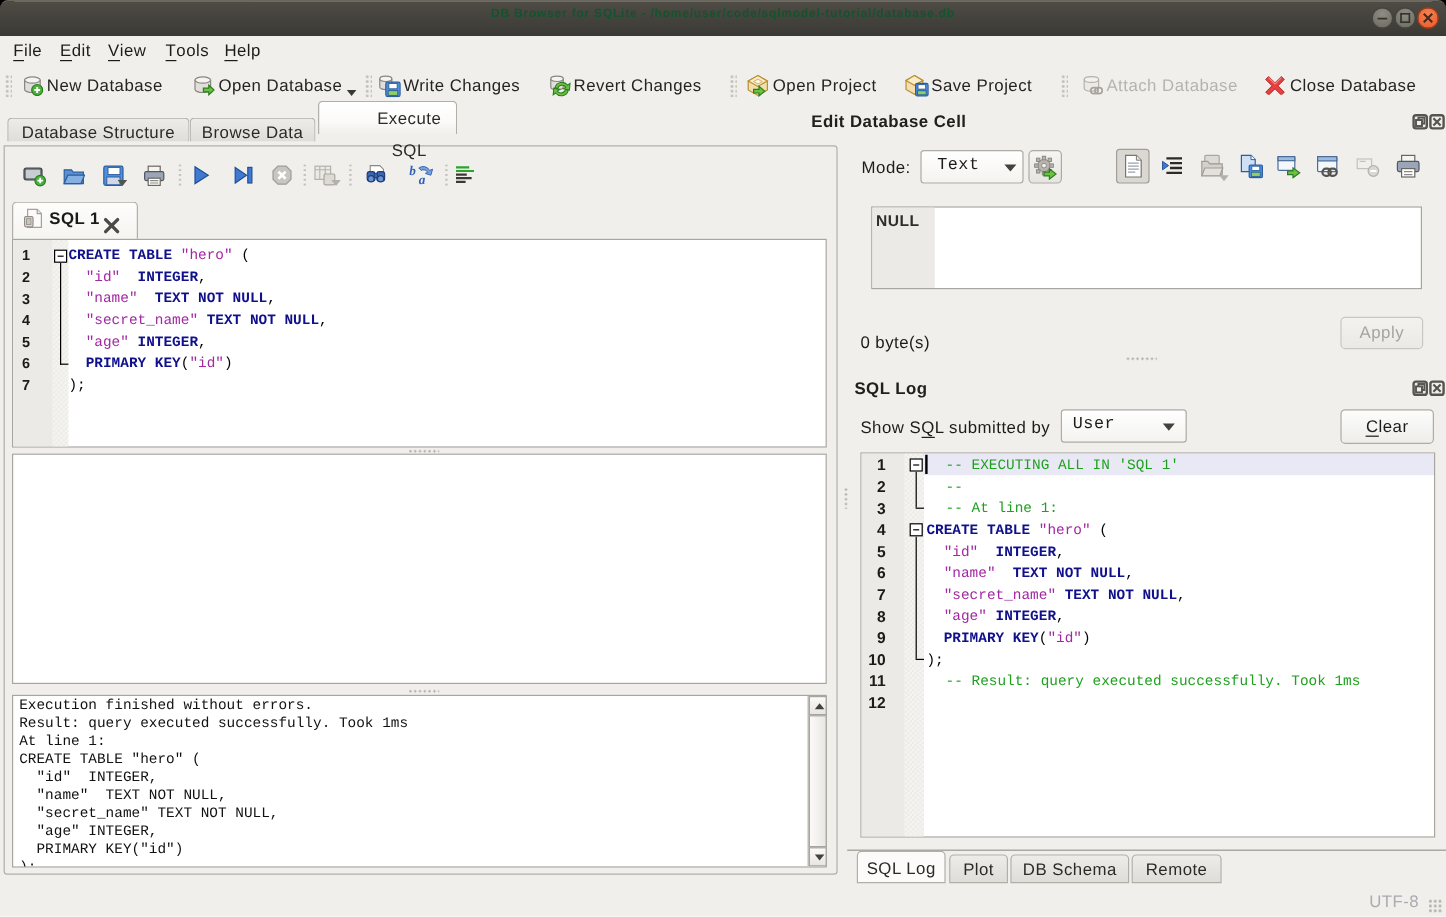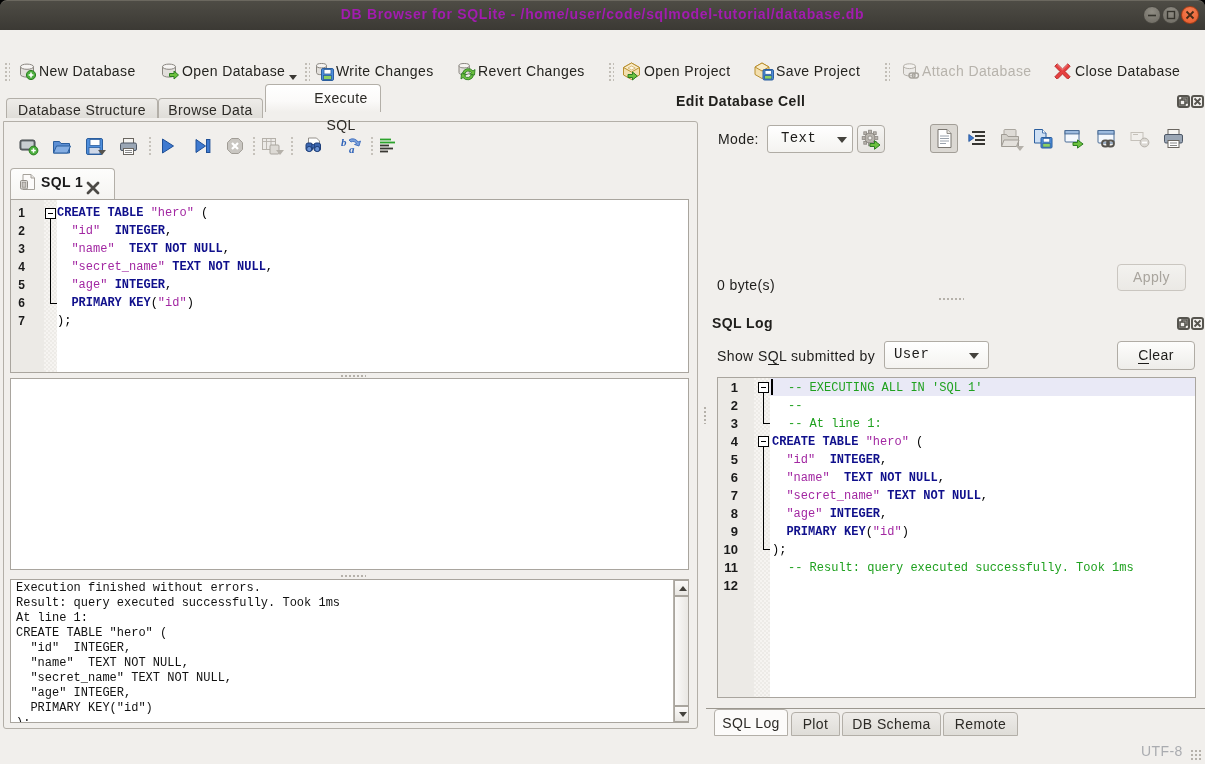--- a/index.html
+++ b/index.html
@@ -7,21 +7,21 @@
   #app { position:relative; width:1205px; height:764px; background:#f1efec;
          font-family:"Liberation Sans", sans-serif; overflow:hidden; letter-spacing:0.4px; }
   .abs { position:absolute; }
 
   
   #titlebar { left:0; top:0; width:1205px; height:30px;
     background:linear-gradient(#4e4c45, #3b3934);
     border-top:1px solid #6b685f;
     border-radius:7px 7px 0 0; }
   #title-text { z-index:2; left:0; top:6px; width:1205px; text-align:center;
-    color:#a21caf; font-size:14px; font-weight:bold; letter-spacing:0.65px; }
+    color:#14532d; font-size:10px; font-weight:bold; letter-spacing:0.65px; }
   .winbtn { z-index:2; top:6px; width:18px; height:18px; border-radius:50%; }
   #btn-min { left:1143px; background:radial-gradient(circle at 50% 30%, #908d84, #6b6860);
     border:1px solid #45433d; }
   #btn-max { left:1162px; background:radial-gradient(circle at 50% 30%, #908d84, #6b6860);
     border:1px solid #45433d; }
   #btn-close { left:1181px; background:radial-gradient(circle at 50% 30%, #f58055, #e95b2b);
     border:1px solid #a33d17; }
 
   
   #menubar { left:0; top:30px; width:1205px; height:23px; background:#f1efec; }
@@ -146,20 +146,27 @@
       <svg width="16" height="16" style="position:absolute;left:0;top:0">
         <rect x="4.5" y="4.5" width="7" height="7" fill="none" stroke="#35332c" stroke-width="1.4"></rect>
       </svg>
     </div>
   <div id="btn-close" class="abs winbtn">
       <svg width="16" height="16" style="position:absolute;left:0;top:0">
         <path d="M4.5 4.5 L11.5 11.5 M11.5 4.5 L4.5 11.5" stroke="#472b16" stroke-width="1.8"></path>
       </svg>
     </div>
 
+  <div id="menubar" class="abs">
+    <span class="menuitem" style="left:11px"><span class="mu">F</span>ile</span>
+    <span class="menuitem" style="left:50px"><span class="mu">E</span>dit</span>
+    <span class="menuitem" style="left:90px"><span class="mu">V</span>iew</span>
+    <span class="menuitem" style="left:138px"><span class="mu">T</span>ools</span>
+    <span class="menuitem" style="left:187px"><span class="mu">H</span>elp</span>
+  </div>
 
   <div class="dots2" style="left:4px"></div>
   <span class="tbtext" style="left:39px">New Database</span>
   <span class="tbtext" style="left:182px">Open Database</span>
   <div class="caret-down" style="left:289px;top:75px"></div>
   <div class="dots2" style="left:304px"></div>
   <span class="tbtext" style="left:336px">Write Changes</span>
   <span class="tbtext" style="left:478px">Revert Changes</span>
   <div class="dots2" style="left:608px"></div>
   <span class="tbtext" style="left:644px">Open Project</span>
@@ -437,20 +444,24 @@
     <line x1="12" y1="11.5" x2="17" y2="11.5" stroke="#fff" stroke-width="1.8"></line>
   </svg>
   <svg class="abs" style="left:1163px;top:128px;z-index:3" width="21" height="21" viewBox="0 0 21 21">
     <rect x="5" y="1.5" width="11" height="6" fill="#f5f4f2" stroke="#6a6660"></rect>
     <rect x="1.5" y="6.5" width="18" height="8.5" rx="1.5" fill="#9aa6b5" stroke="#4d5766"></rect>
     <rect x="5" y="12.5" width="11" height="7" fill="#fff" stroke="#6a6660"></rect>
     <line x1="7" y1="15" x2="14" y2="15" stroke="#888"></line>
     <line x1="7" y1="17.5" x2="14" y2="17.5" stroke="#888"></line>
   </svg>
 
+  <div id="nullbox">
+      <div id="nullcol"></div>
+      <span id="nulltxt">NULL</span>
+    </div>
 
   <span class="abs" style="left:717px;top:277px;font-size:14px;color:#1d1c1a">0 byte(s)</span>
   <div class="btn dis" style="left:1117px;top:264px;width:69px;height:27px;line-height:25px">Apply</div>
 
   <div class="dots-h" style="left:938px;top:297px"></div>
 
   <div class="dockhead" style="left:712px;top:315px">SQL Log</div>
   <div class="dockbtn" style="left:1177px;top:317px">
       <svg width="9" height="9" style="position:absolute;left:0;top:0">
         <rect x="3" y="1" width="5" height="5" fill="none" stroke="#56544e" stroke-width="1.6"></rect>

